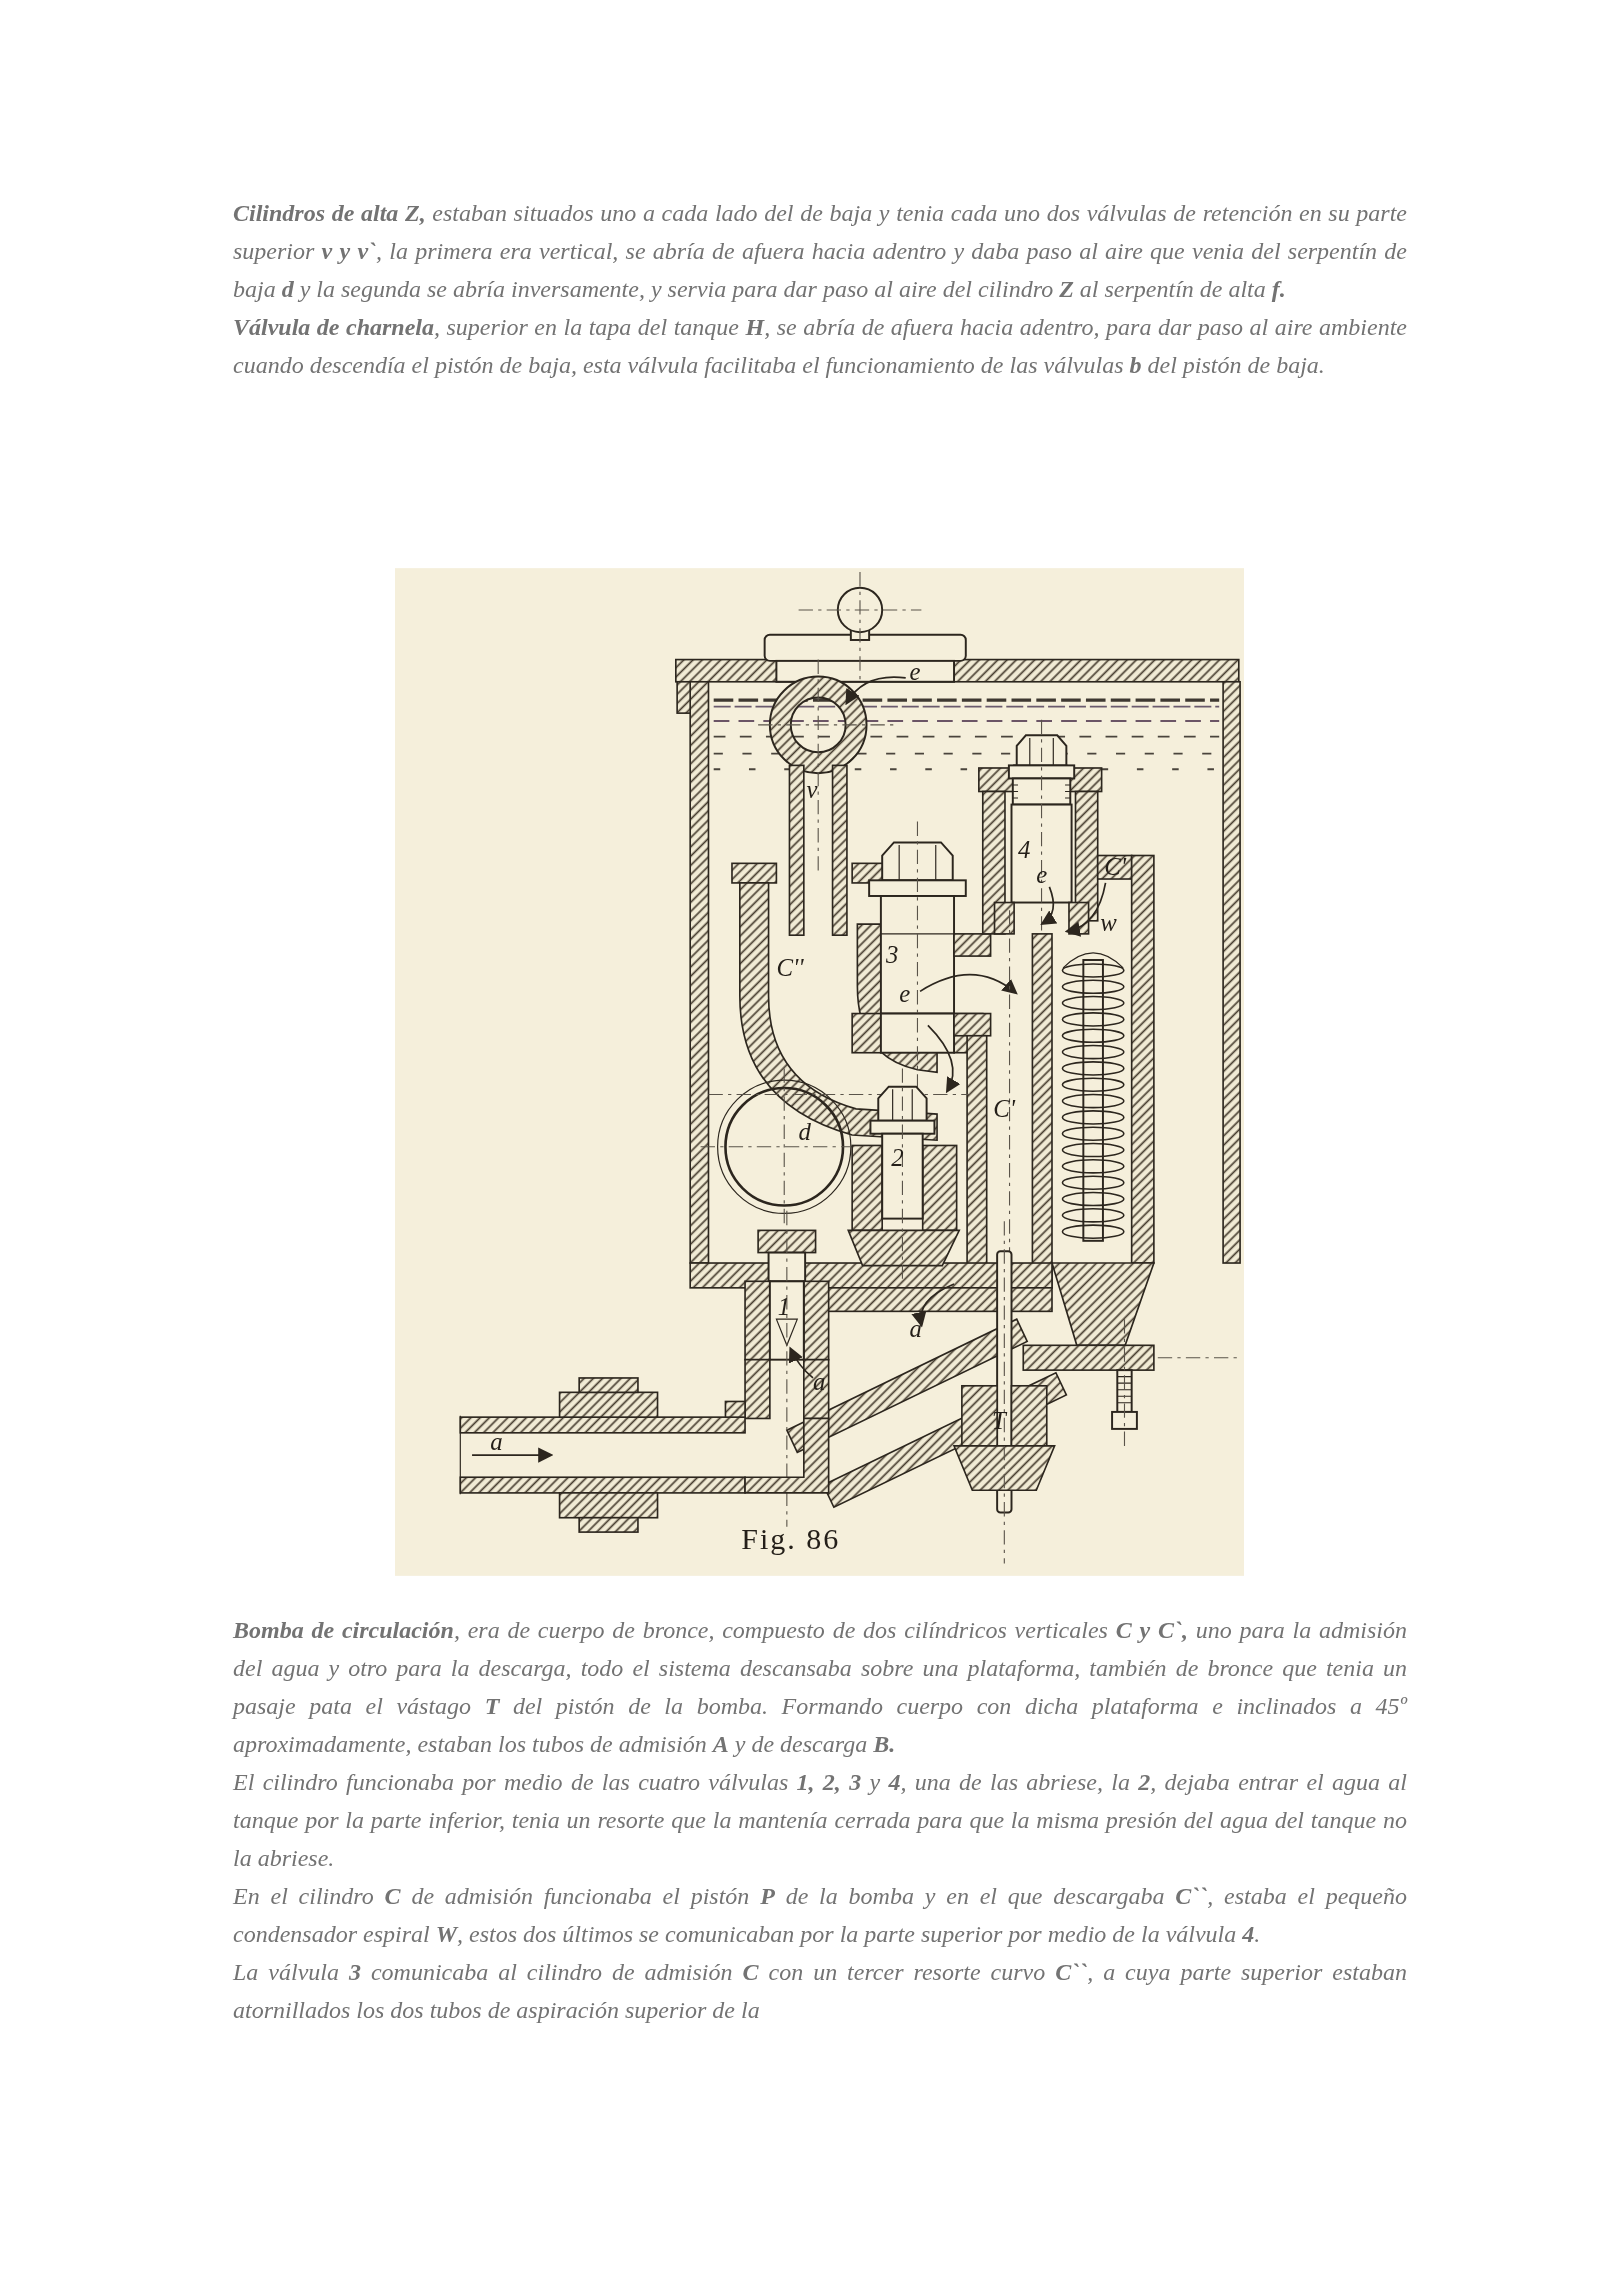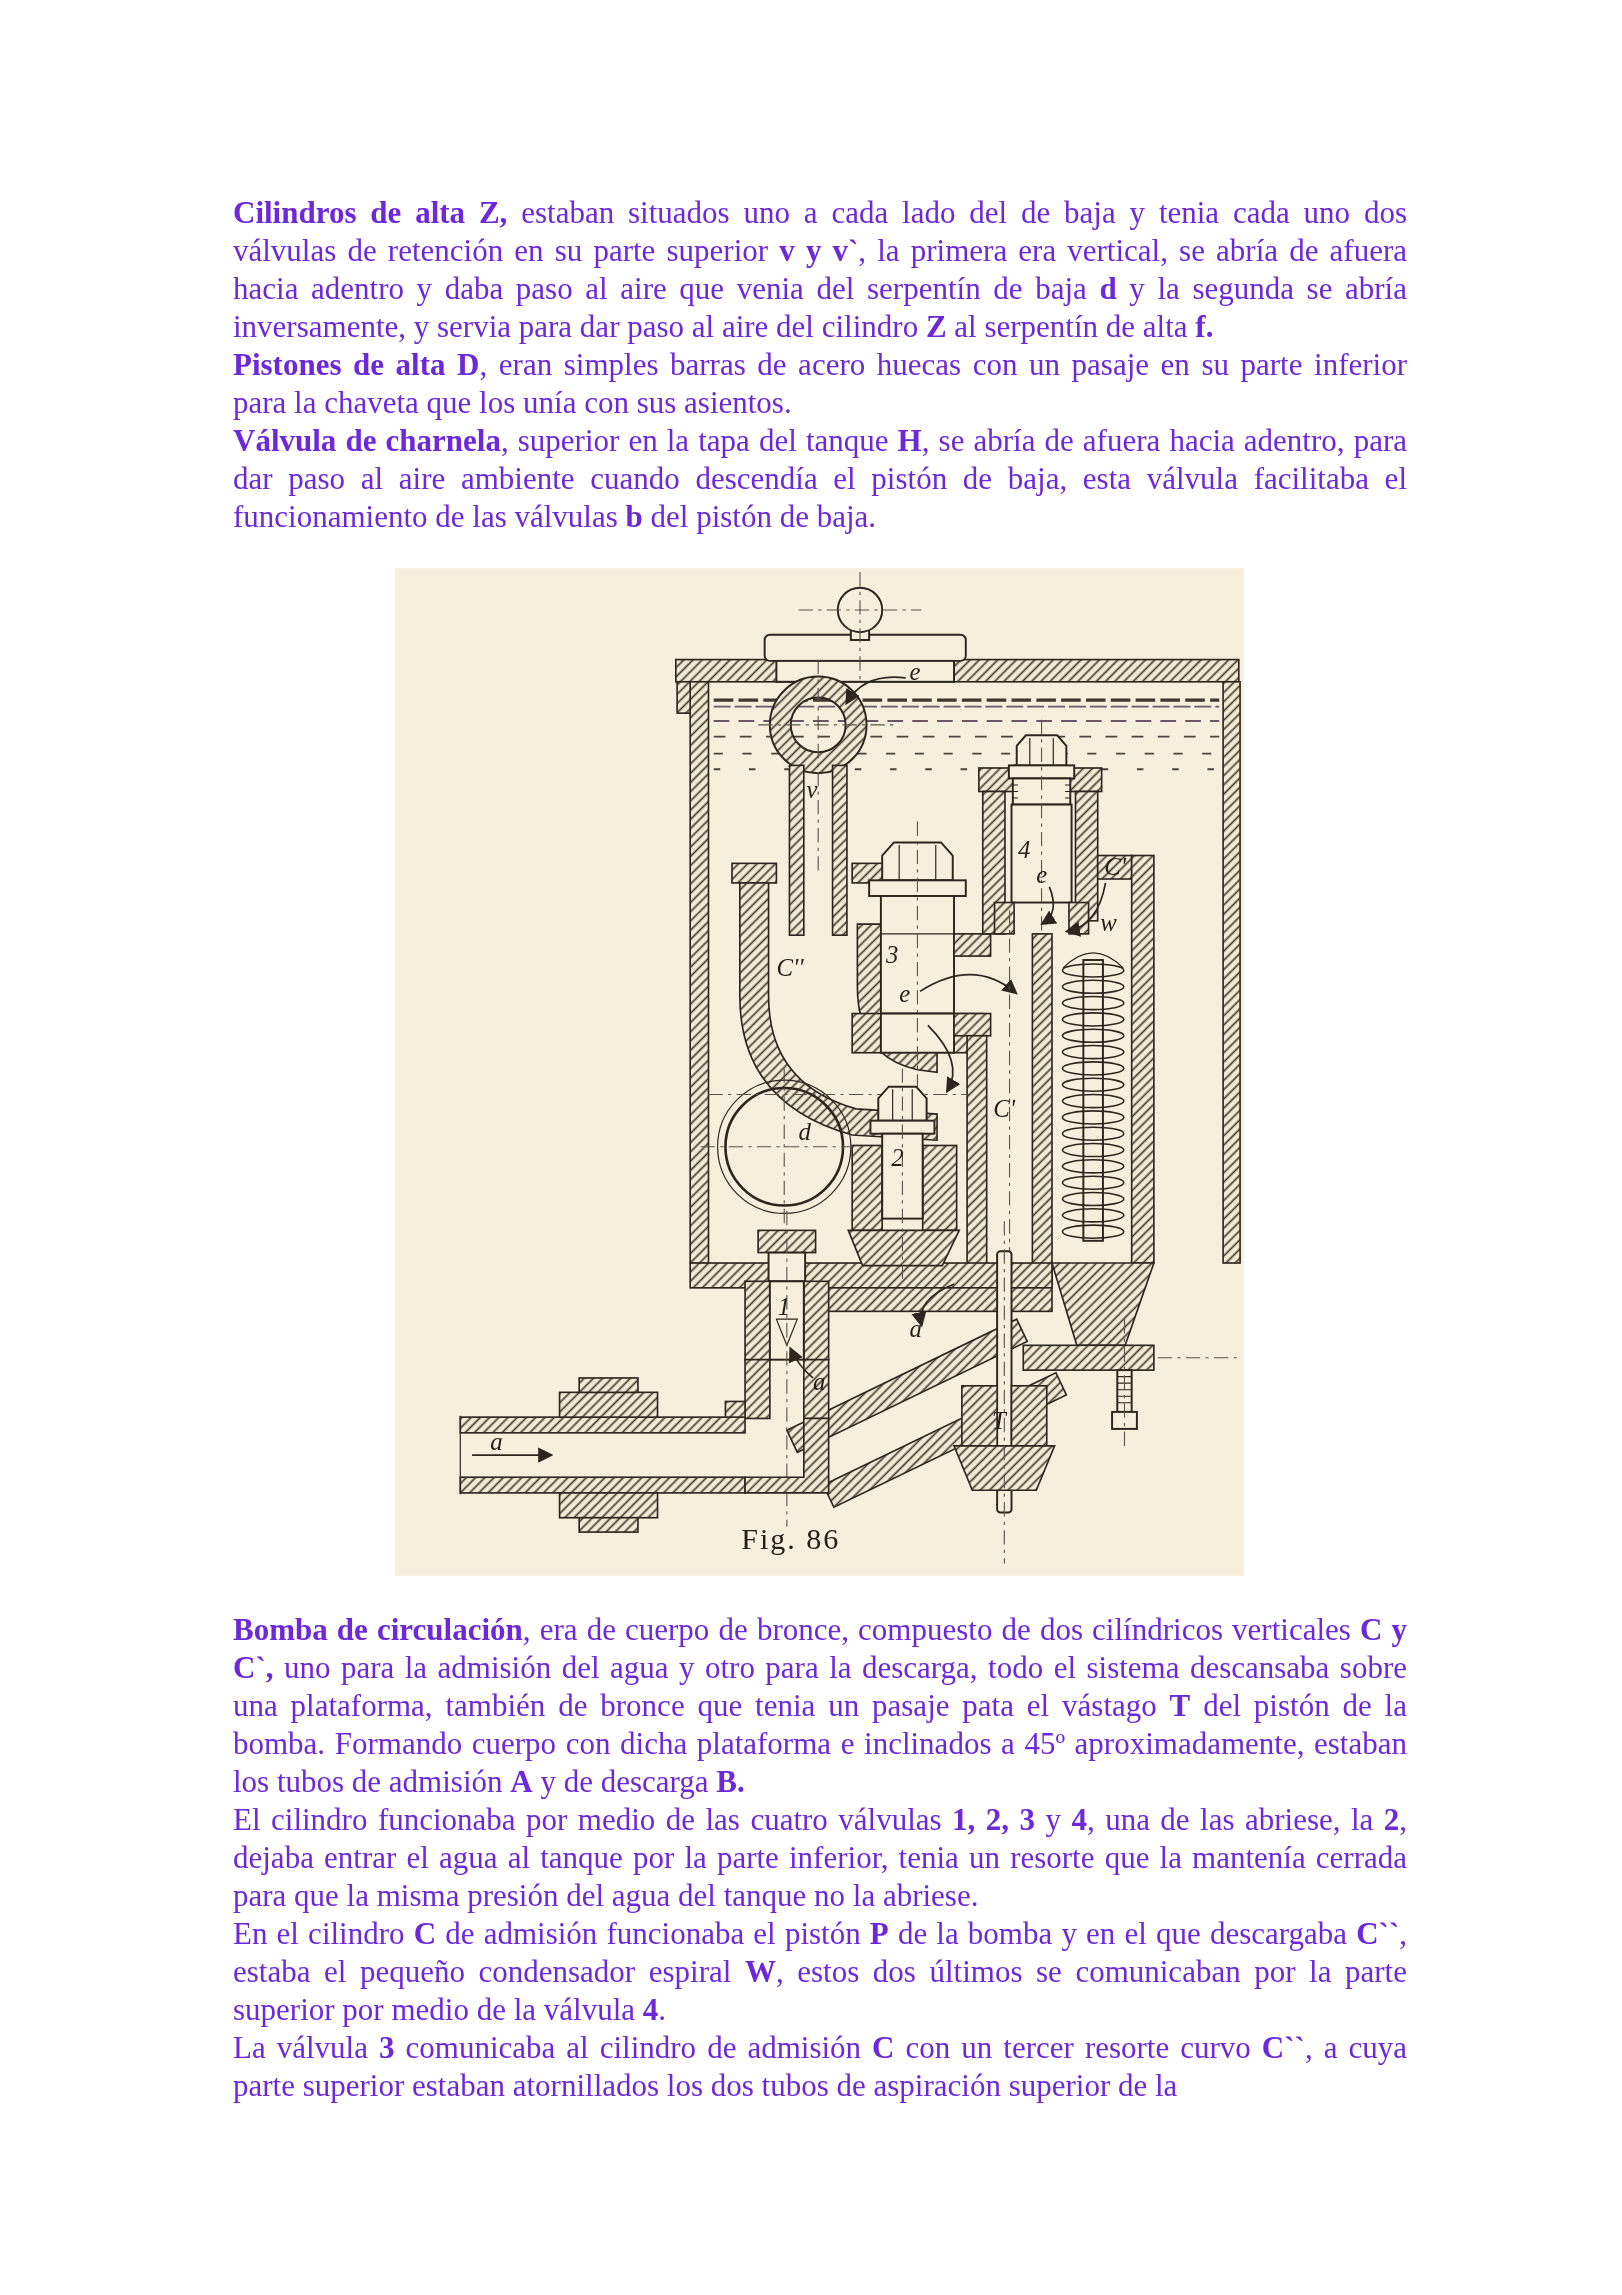--- a/index.html
+++ b/index.html
@@ -3,22 +3,22 @@
 <meta charset="utf-8">
 <style>
   html,body{margin:0;padding:0;}
   body{
     width:1623px;height:2295px;background:#ffffff;position:relative;
     font-family:"Liberation Serif",serif;
   }
   .page{position:absolute;inset:0;}
   .tb{
     position:absolute;left:233px;width:1174px;
-    font-size:31px;line-height:38px;color:#6d28d9;
-    text-align:justify;hyphens:none;
+    font-size:24px;line-height:38px;color:#737373;
+    text-align:justify;hyphens:none;font-style:italic;
   }
   .tb p{margin:0;}
   .b{font-weight:bold;}
   .fig{
     position:absolute;left:395px;top:568px;width:849px;height:1008px;margin:0;
   }
   .fig svg{display:block;width:100%;height:100%;}
   
   .hp{fill:url(#h);stroke:#2c261e;stroke-width:2.5;}
   .cr{fill:#f5efdb;stroke:#2c261e;stroke-width:3;}
@@ -30,21 +30,20 @@
   .lbl{font:italic 400 38px "Liberation Serif",serif;fill:#241f19;}
   .cap{font:400 46px "Liberation Serif",serif;fill:#241f19;letter-spacing:3px;}
 </style>
 </head>
 <body>
 
 <div class="page">
 
   <div class="tb" style="top:194px;">
     <p><span class="b">Cilindros de alta Z,</span><span> estaban situados uno a cada lado del de baja y tenia cada uno dos válvulas de retención en su parte superior </span><span class="b">v y v`</span><span>, la primera era vertical, se abría de afuera hacia adentro y daba paso al aire que venia del serpentín de baja </span><span class="b">d</span><span> y la segunda se abría inversamente, y servia para dar paso al aire del cilindro </span><span class="b">Z</span><span> al serpentín de alta </span><span class="b">f.</span></p>
-    <p><span class="b">Pistones de alta D</span><span>, eran simples barras de acero huecas con un pasaje en su parte inferior para la chaveta que los unía con sus asientos.</span></p>
     <p><span class="b">Válvula de charnela</span><span>, superior en la tapa del tanque </span><span class="b">H</span><span>, se abría de afuera hacia adentro, para dar paso al aire ambiente cuando descendía el pistón de baja, esta válvula facilitaba el funcionamiento de las válvulas </span><span class="b">b</span><span> del pistón de baja.</span></p>
   </div>
 
   <figure class="fig">
     <svg viewBox="0 0 1300 1543">
       <defs>
         <pattern id="h" width="10" height="10" patternUnits="userSpaceOnUse" patternTransform="rotate(45)">
           <rect width="10" height="10" fill="#f1ebd5"></rect>
           <line x1="2" y1="0" x2="2" y2="10" stroke="#463c2f" stroke-width="2.6"></line>
         </pattern>

